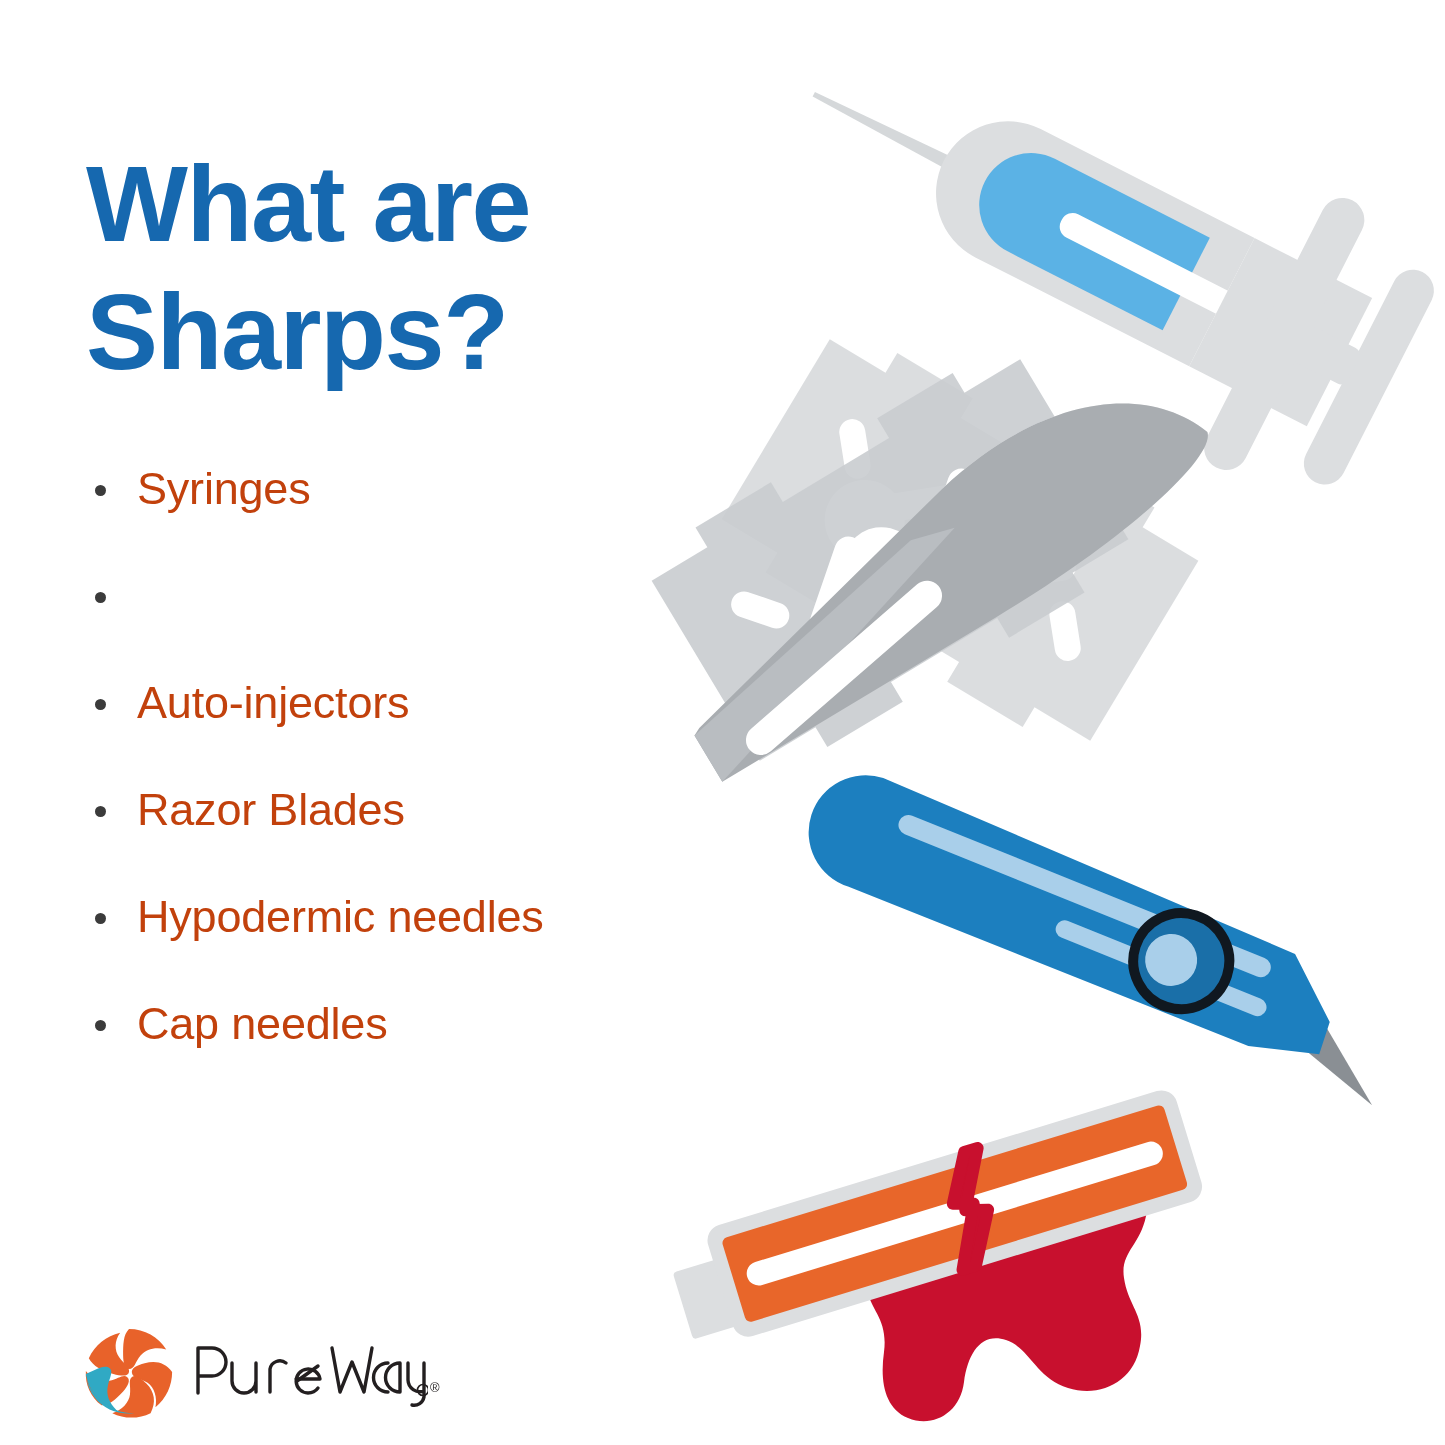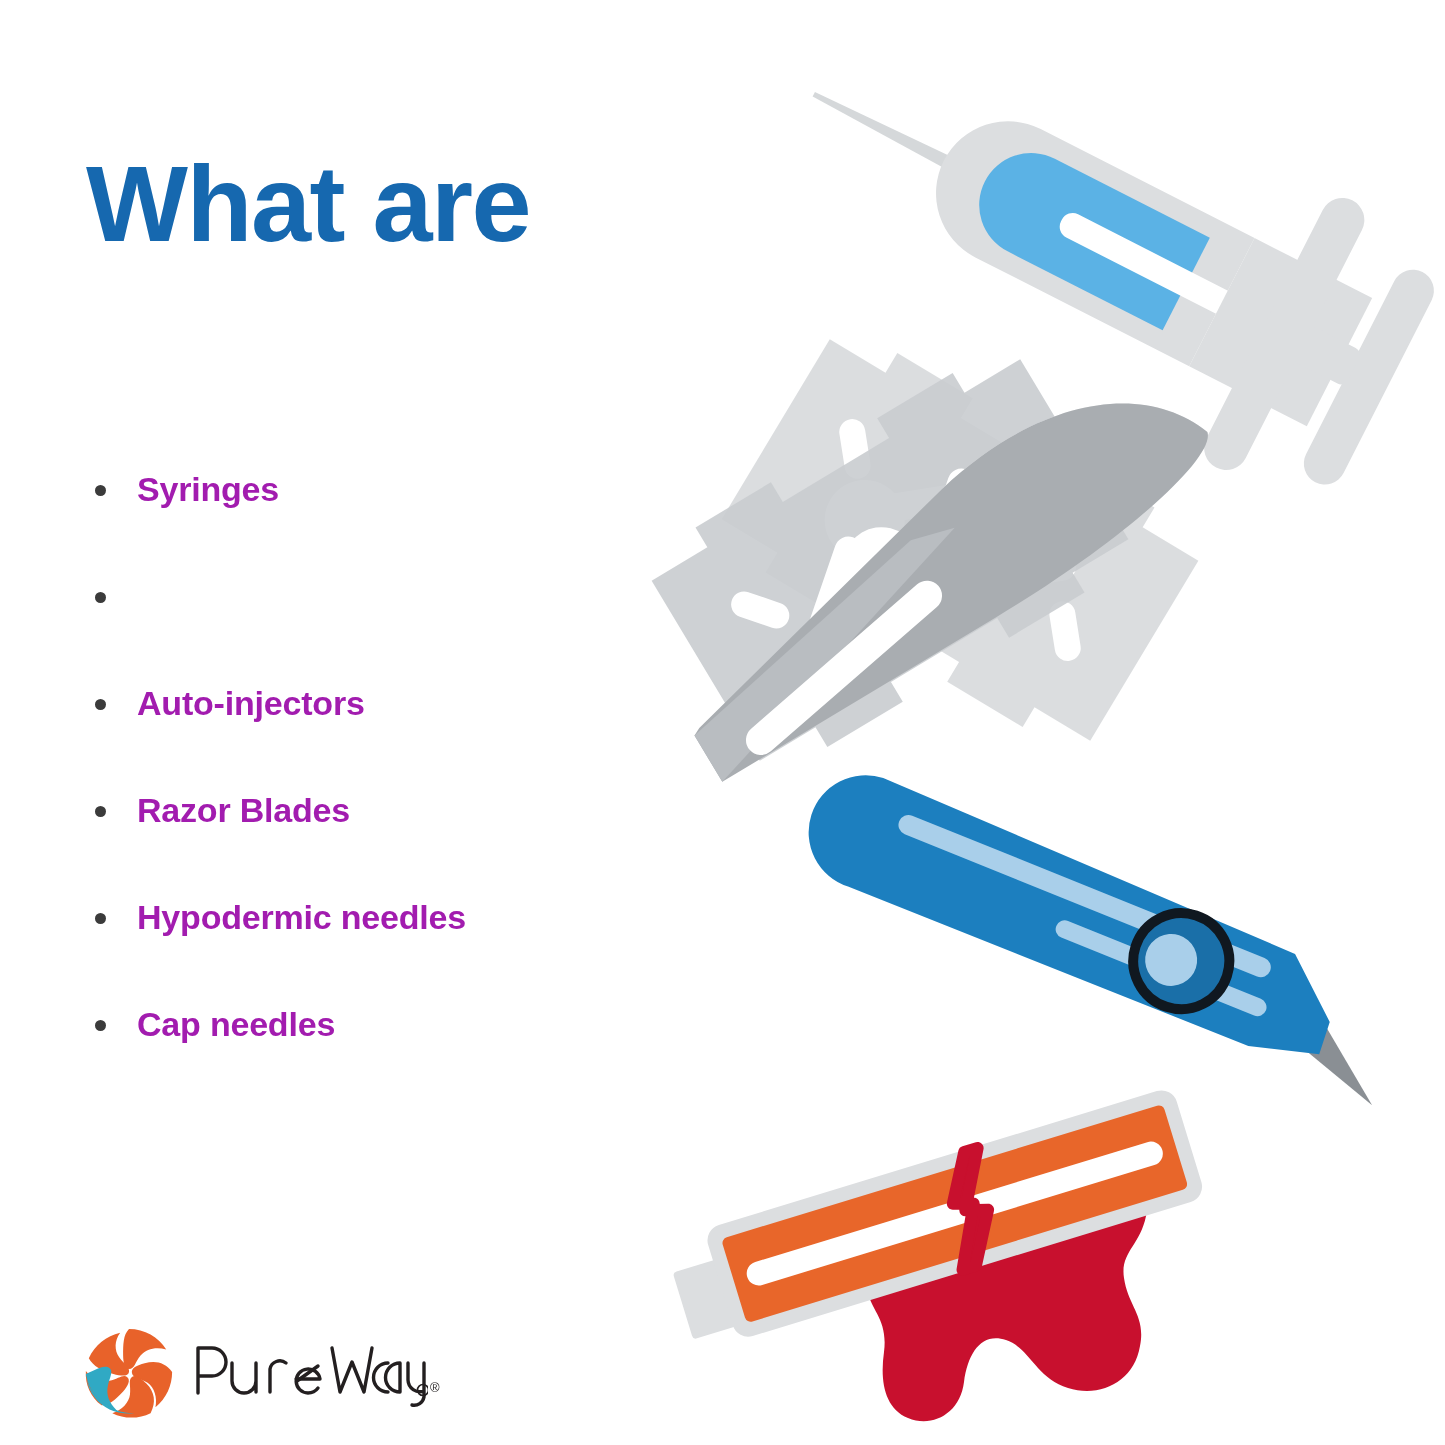--- a/index.html
+++ b/index.html
@@ -39,24 +39,24 @@
     top: 455px;
     width: 720px;
     list-style: none;
     margin: 0;
     padding: 0;
   }
   #bullet-list li {
     position: relative;
     height: 107px;
     padding-left: 51px;
-    font-size: 34px;
+    font-size: 45px;
     line-height: 68px;
-    font-weight: 700;
-    color: #a21caf;
+    font-weight: 400;
+    color: #c2410c;
     letter-spacing: -0.2px;
     white-space: nowrap;
   }
   #bullet-list li .dot {
     position: absolute;
     left: 9px;
     top: 30px;
     width: 11px;
     height: 11px;
     border-radius: 50%;
@@ -170,20 +170,21 @@
         <rect x="-240" y="-58" width="490" height="116" rx="16" fill="#DCDEE0"></rect>
         <rect x="-226" y="-44" width="462" height="88" rx="6" fill="#E8662A"></rect>
         <rect x="-212" y="-12" width="434" height="24" rx="12" fill="#FFFFFF"></rect>
         <path d="M 32 -56 L 6 -10 L 26 -4 L -4 56 L 10 56 L 38 6 L 16 0 L 46 -56 Z" fill="#C8102E" stroke="#C8102E" stroke-width="12" stroke-linejoin="round"></path>
       </g>
     </g>
   </svg>
 
   <h1 id="title">
     <span class="tline">What are</span>
+    <span class="tline">Sharps?</span>
   </h1>
 
   <ul id="bullet-list">
     <li>
       <span class="dot"></span>
       <span>Syringes</span>
     </li>
     <li>
       <span class="dot"></span>
     </li>

